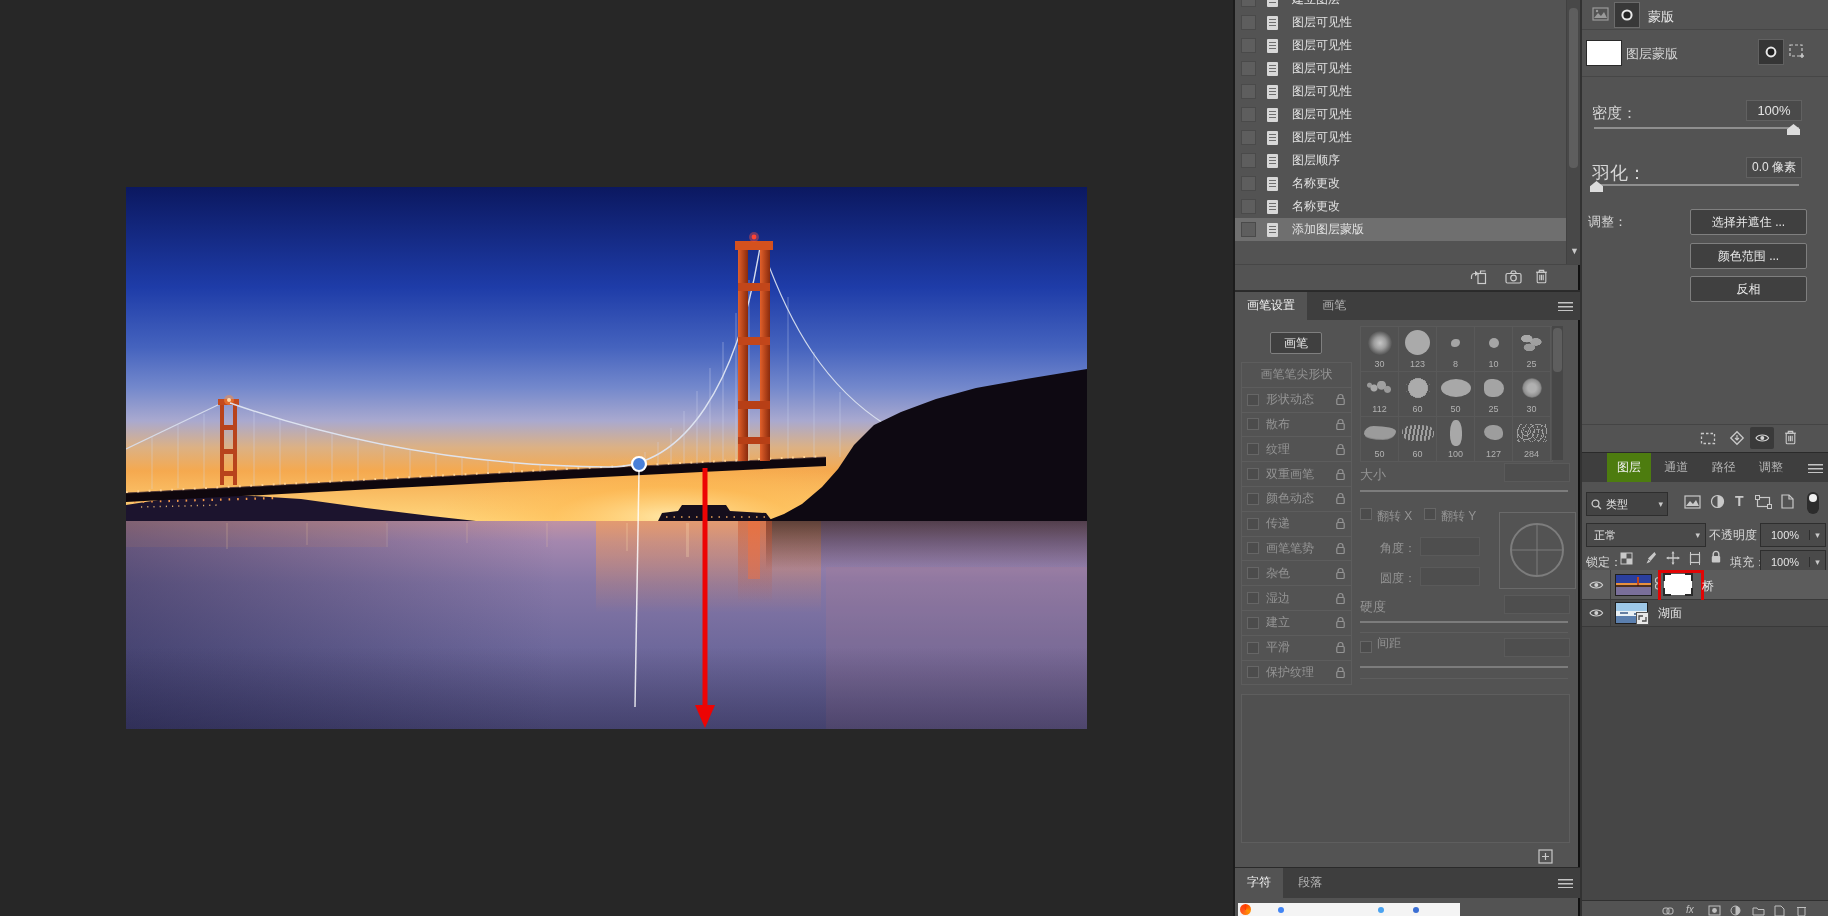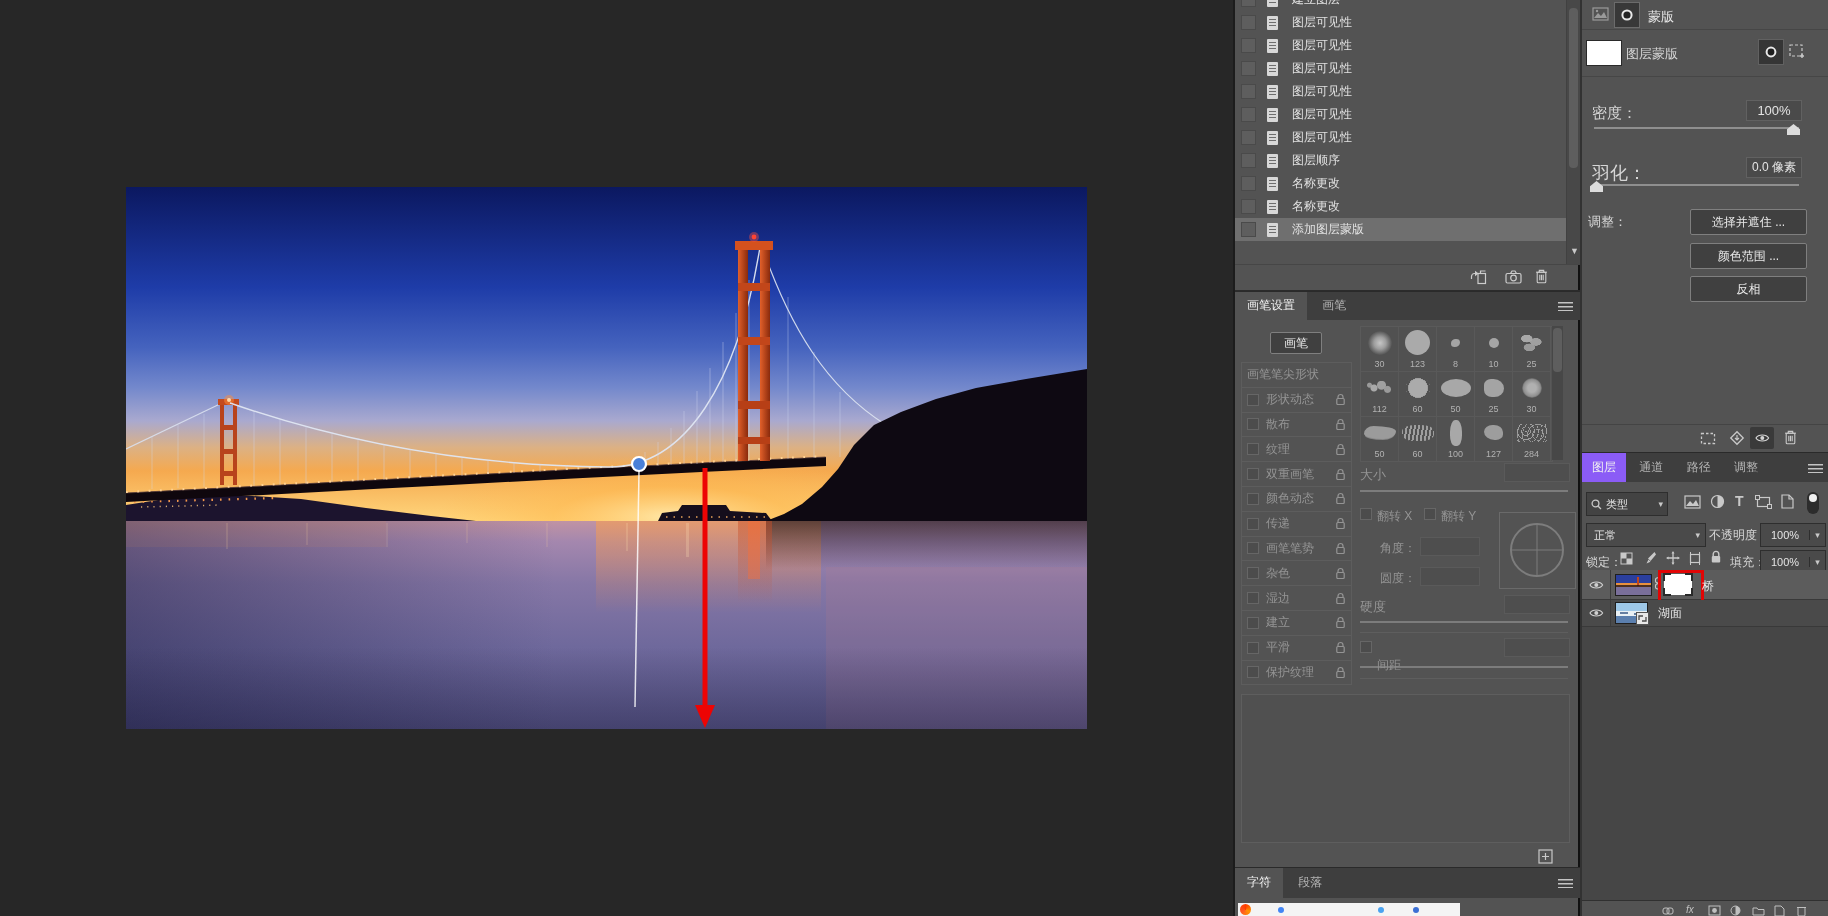--- a/index.html
+++ b/index.html
@@ -79,21 +79,21 @@
   .bl-streak{width:32px;height:16px;background:
        repeating-linear-gradient(100deg,#9e9e9e 0 2px,transparent 2px 4px);border-radius:40%;}
   .bl-leaf{width:26px;height:22px;background:
        radial-gradient(ellipse 6px 4px at 30% 30%,#a8a8a8 90%,transparent),
        radial-gradient(ellipse 6px 4px at 65% 45%,#a0a0a0 90%,transparent),
        radial-gradient(ellipse 6px 4px at 40% 70%,#9a9a9a 90%,transparent);}
   .lbl-dis{color:#949494;}
   .lbl{color:#d6d6d6;}
   
   .l-tab{display:inline-block;height:100%;line-height:29px;padding:0 10px;color:#b3b3b3;cursor:pointer;}
-  .l-tab.active{background:#8b5cf6;color:#f0f0f0;}
+  .l-tab.active{background:#4d7c0f;color:#f0f0f0;margin-left:25px;}
   .lk-ic{display:inline-block;vertical-align:middle;}
   .layer-row{position:absolute;left:0;width:248px;display:flex;align-items:center;
              border-bottom:1px solid #393939;box-sizing:border-box;}
   .eye-col{width:28px;height:100%;border-right:1px solid #3c3c3c;display:flex;align-items:center;
            justify-content:center;flex:none;}
   .thumb{border:1px solid #1f1f1f;flex:none;}
   .corner{position:absolute;width:6px;height:6px;border:2px solid #2a2a2a;}
 </style>
 </head>
 <body>
@@ -321,21 +321,21 @@
     <div class="abs tabbar" style="left:0;top:291px;width:345px;height:28px">
       <span class="tab active">画笔设置</span>
       <span class="tab">画笔</span>
       <span class="hamb abs" style="left:323px;top:10px"></span>
     </div>
 
     <div class="abs" style="left:0;top:319px;width:345px;height:548px">
       <div class="abs ps-btn" style="left:35px;top:13px;width:50px;height:20px;line-height:20px">画笔</div>
 
       <div class="abs" style="left:6px;top:43px;width:109px;border:1px solid #5d5d5d">
-        <div class="b-row" style="justify-content:flex-start">
+        <div class="b-row" style="justify-content:center">
           <span class="b-label" style="flex:none">画笔笔尖形状</span>
         </div>
         <div class="b-row">
           <span class="b-check"></span>
           <span class="b-label">形状动态</span>
           <svg class="lk" width="11" height="13" viewBox="0 0 11 13">
               <path d="M3 5.5V4a2.5 2.5 0 0 1 5 0v1.5" fill="none" stroke="#949494" stroke-width="1.2"></path>
               <rect x="1.8" y="5.5" width="7.4" height="6" rx="1" fill="none" stroke="#949494" stroke-width="1.2"></rect>
             </svg>
         </div>
@@ -511,21 +511,21 @@
       </div>
       <span class="abs lbl-dis" style="left:145px;top:221px">角度：</span>
       <div class="abs ps-box" style="left:185px;top:218px;width:58px;height:17px;opacity:.55"></div>
       <span class="abs lbl-dis" style="left:145px;top:251px">圆度：</span>
       <div class="abs ps-box" style="left:185px;top:248px;width:58px;height:17px;opacity:.55"></div>
       <div class="abs lbl-dis" style="left:125px;top:279px;font-size:13px">硬度</div>
       <div class="abs ps-box" style="left:269px;top:276px;width:64px;height:17px;opacity:.55"></div>
       <div class="abs track" style="left:125px;top:302px;width:208px;opacity:.7"></div>
       <div class="abs" style="left:125px;top:313px;width:208px;border-top:1px solid #5e5e5e"></div>
       <span class="abs b-check" style="left:125px;top:322px;margin:0"></span>
-      <span class="abs lbl-dis" style="left:142px;top:338px">间距</span>
+      <span class="abs lbl-dis" style="left:142px;top:316px">间距</span>
       <div class="abs ps-box" style="left:269px;top:319px;width:64px;height:17px;opacity:.55"></div>
       <div class="abs track" style="left:125px;top:347px;width:208px;opacity:.7"></div>
       <div class="abs" style="left:125px;top:359px;width:208px;border-top:1px solid #5e5e5e"></div>
 
       <div class="abs" style="left:6px;top:375px;width:327px;height:147px;border:1px solid #5e5e5e;background:#505050"></div>
       <span class="abs" style="left:303px;top:530px">
         <svg width="15" height="15" viewBox="0 0 15 15">
             <rect x="1" y="1" width="13" height="13" fill="none" stroke="#c9c9c9" stroke-width="1.2"></rect>
         <path d="M7.5 4v7 M4 7.5h7" stroke="#c9c9c9" stroke-width="1.2"></path>
           </svg>

